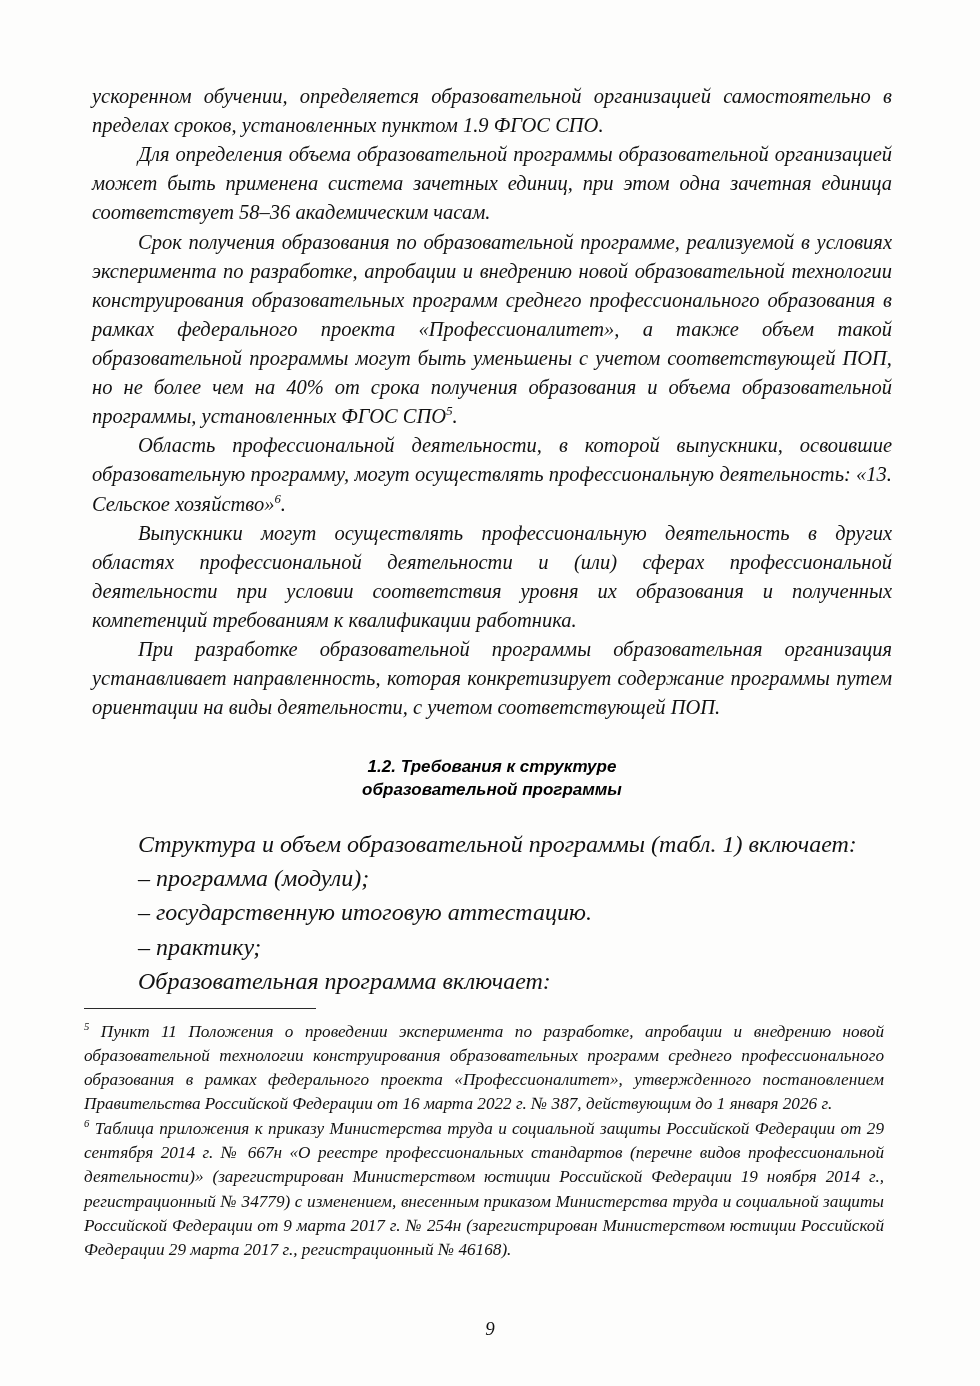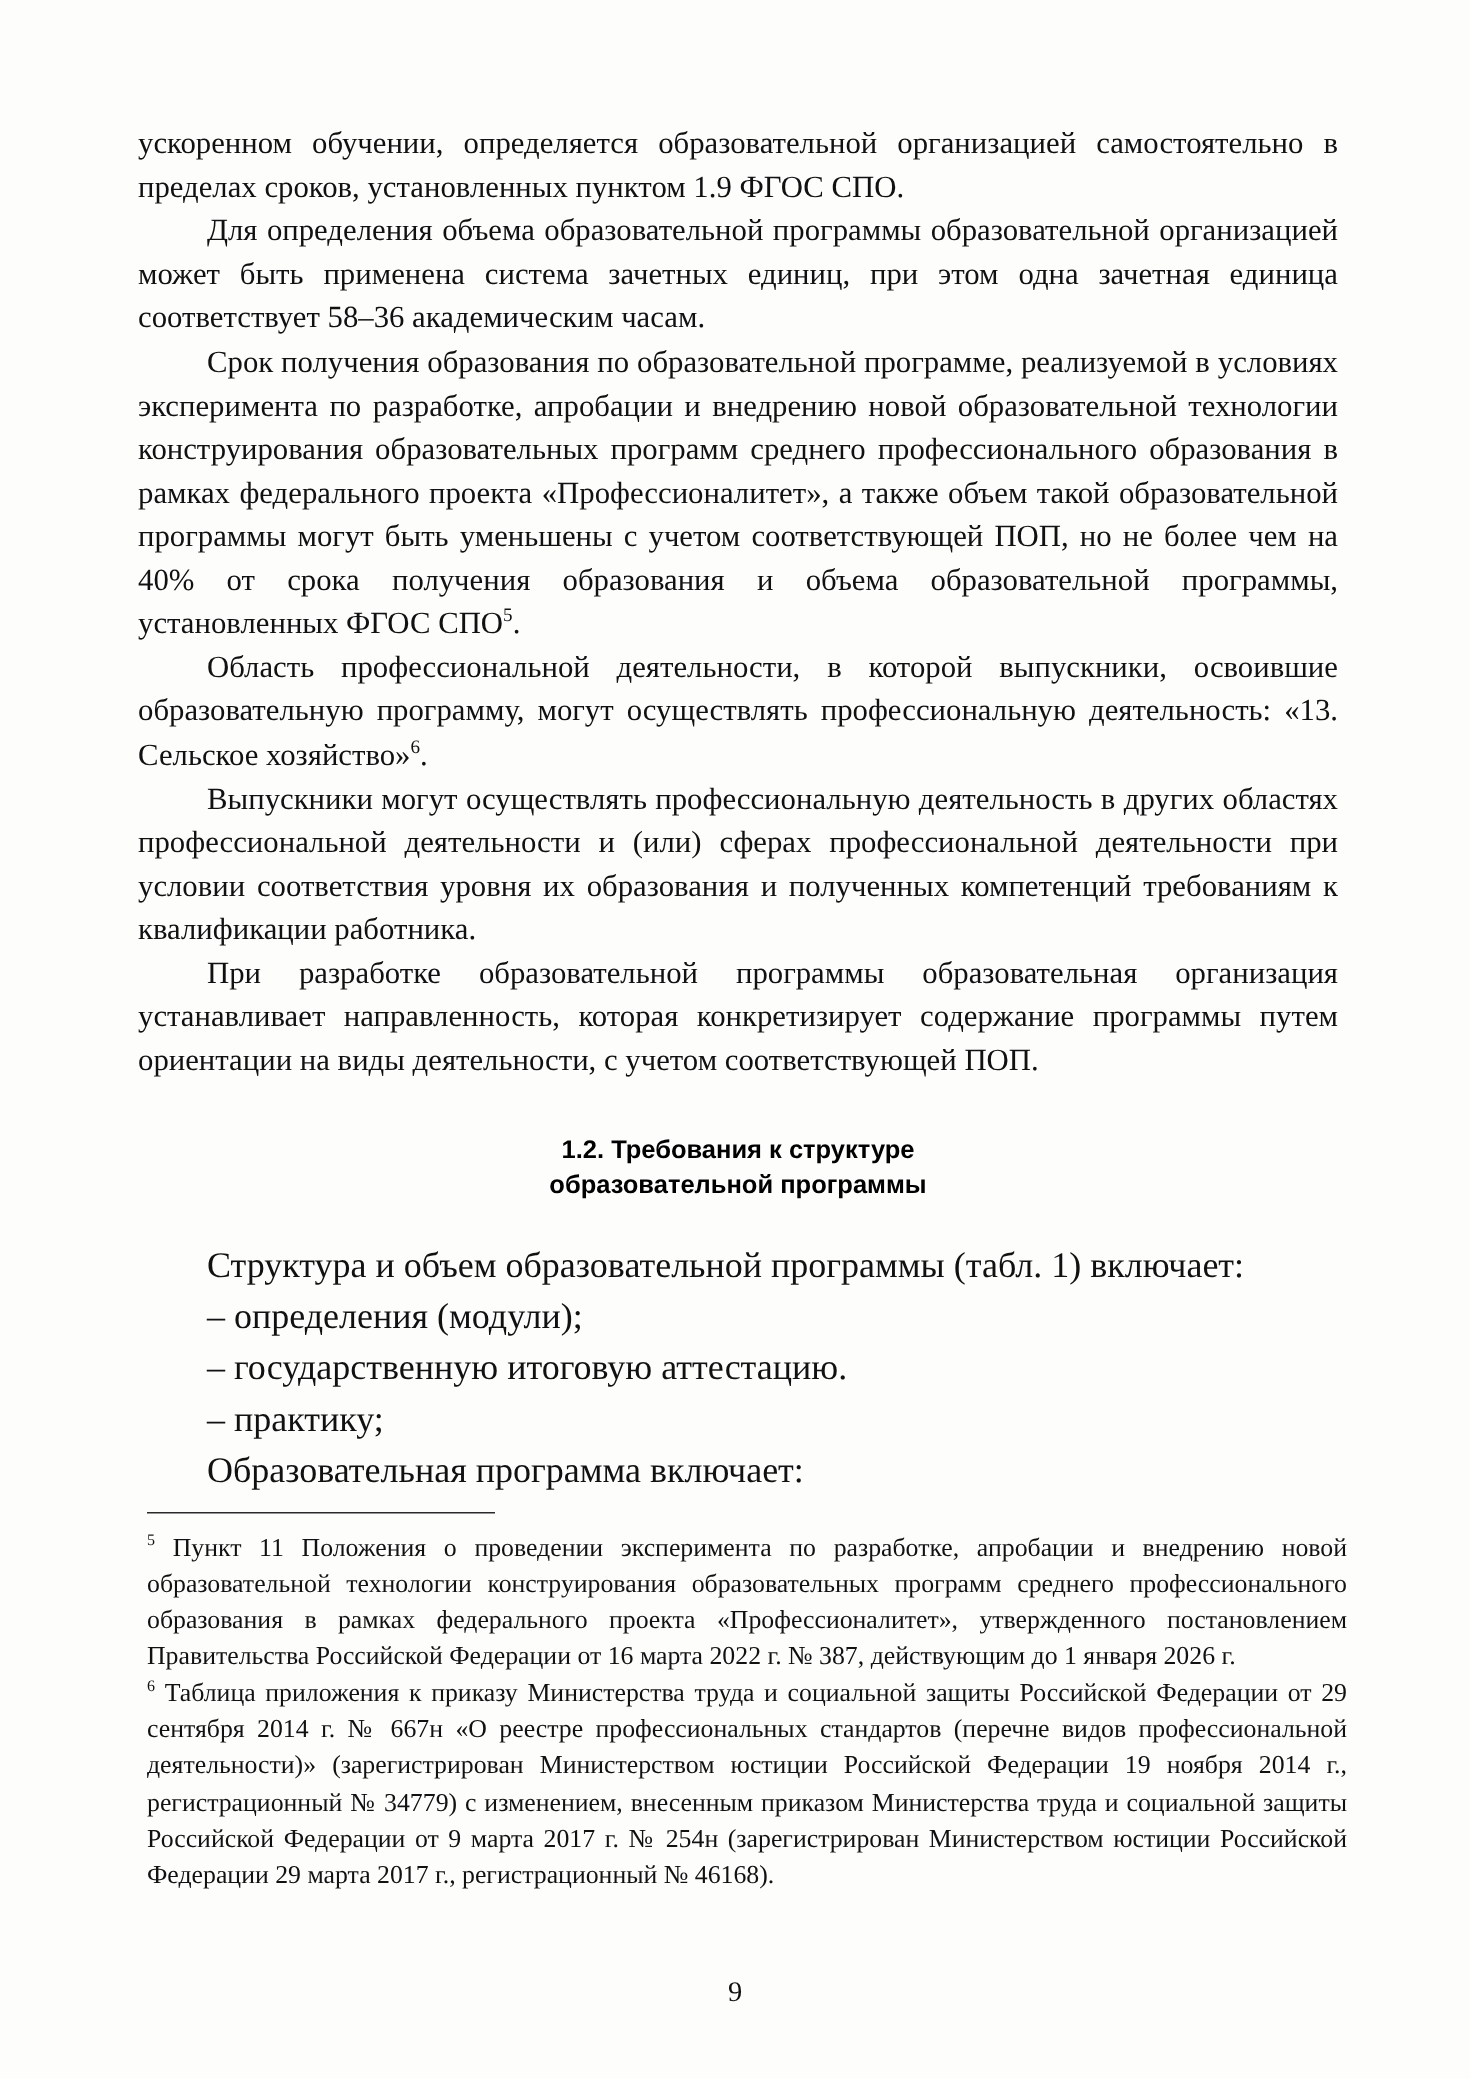--- a/index.html
+++ b/index.html
@@ -9,20 +9,21 @@
   }
   .page {
     position: relative;
     width: 980px;
     height: 1386px;
     background: #fdfdfc;
     font-family: "Liberation Serif", serif;
     color: #111111;
     box-sizing: border-box;
     overflow: hidden;
+    font-style: italic;
   }
   .content {
     position: absolute;
     left: 92px;
     top: 82px;
     width: 800px;
   }
   p.body {
     margin: 0;
     font-size: 20.5px;
@@ -54,21 +55,21 @@
     text-align: left;
     text-indent: 46px;
   }
   sup {
     font-size: 0.62em;
     vertical-align: super;
     line-height: 0;
   }
   .footnote-area {
     position: absolute;
-    left: 98px;
+    left: 84px;
     top: 1008px;
     width: 800px;
   }
   .footnote-rule {
     width: 232px;
     height: 1px;
     background: #2a2a2a;
     margin-bottom: 11px;
   }
   p.footnote {
@@ -109,21 +110,21 @@
     <p class="body indent">Выпускники могут осуществлять профессиональную деятельность в других областях профессиональной деятельности и (или) сферах профессиональной деятельности при условии соответствия уровня их образования и полученных компетенций требованиям к квалификации работника.</p>
 
     <p class="body indent">При разработке образовательной программы образовательная организация устанавливает направленность, которая конкретизирует содержание программы путем ориентации на виды деятельности, с учетом соответствующей ПОП.</p>
 
     <h2 class="heading">
       <span class="line">1.2. Требования к структуре</span>
       <span class="line">образовательной программы</span>
     </h2>
 
     <p class="list-line">Структура и объем образовательной программы (табл. 1) включает:</p>
-    <p class="list-line">– определения (модули);</p>
+    <p class="list-line">– программа (модули);</p>
     <p class="list-line">– государственную итоговую аттестацию.</p>
     <p class="list-line">– практику;</p>
     <p class="list-line">Образовательная программа включает:</p>
 
   </div>
 
   <div class="footnote-area">
     <div class="footnote-rule"></div>
 
     <p class="footnote"><sup>5</sup> <span>Пункт 11 Положения о проведении эксперимента по разработке, апробации и внедрению новой образовательной технологии конструирования образовательных программ среднего профессионального образования в рамках федерального проекта «Профессионалитет», утвержденного постановлением Правительства Российской Федерации от 16 марта 2022 г. № 387, действующим до 1 января 2026 г.</span></p>

